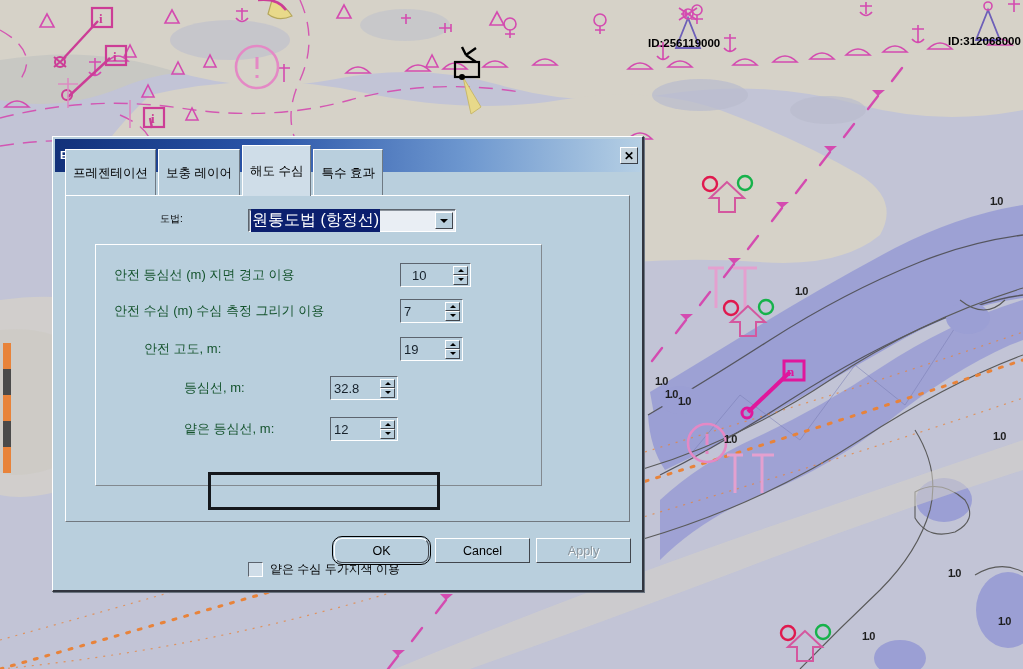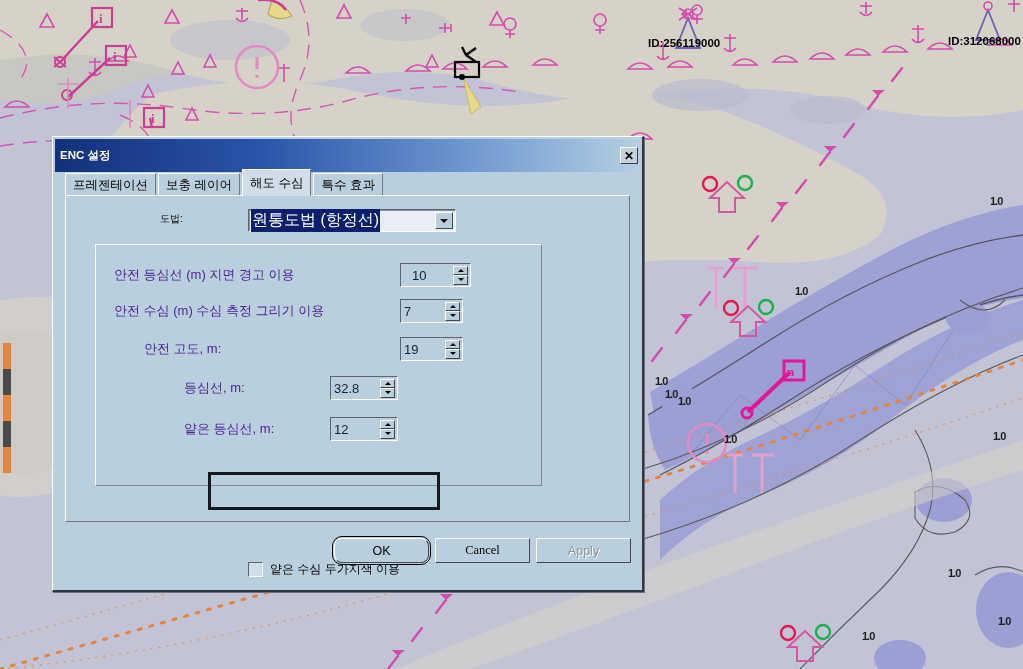--- a/index.html
+++ b/index.html
@@ -38,21 +38,21 @@
     border-top:1px solid #ffffff;border-left:1px solid #ffffff;
     border-right:1px solid #3a3f47;border-bottom:1px solid #3a3f47;
     display:flex;align-items:center;justify-content:center;
     font-size:12px;font-weight:bold;line-height:1;color:#000;
     font-family:"Liberation Sans",sans-serif;cursor:default;
   }
 
   
   #tabstrip{position:absolute;left:12px;top:33px;display:flex;align-items:flex-end;height:26px;}
   .tab{
-    height:22px;padding:0 7px;margin-right:2px;
+    height:22px;padding:12px 7px;margin-right:2px;
     display:flex;align-items:center;justify-content:center;
     font-size:12.5px;color:#000;white-space:nowrap;
     background:#b9cfdd;
     border-top:1px solid #ffffff;border-left:1px solid #ffffff;
     border-right:1px solid #6e7983;
     cursor:default;
   }
   .tab.active{
     height:26px;margin-top:-4px;
     background:#cfdde8;
@@ -94,21 +94,21 @@
   .tri-up{width:0;height:0;border-left:3px solid transparent;border-right:3px solid transparent;border-bottom:3px solid #000;}
   .tri-dn-s{width:0;height:0;border-left:3px solid transparent;border-right:3px solid transparent;border-top:3px solid #000;}
 
   
   #groupbox{
     position:absolute;left:29px;top:48px;width:445px;height:240px;
     border-top:1px solid #ffffff;border-left:1px solid #ffffff;
     border-right:1px solid #82898f;border-bottom:1px solid #82898f;
   }
   .field-row{position:absolute;left:0;width:100%;height:26px;}
-  .field-label{position:absolute;font-size:13px;white-space:nowrap;color:#4c1d95;}
+  .field-label{position:absolute;font-size:13px;white-space:nowrap;color:#14532d;}
   .spin{
     position:absolute;height:22px;
     background:#b9cfdd;
     border-top:1px solid #5c646e;border-left:1px solid #5c646e;
     border-right:1px solid #ffffff;border-bottom:1px solid #ffffff;
     display:flex;align-items:center;
   }
   .spin-text{
     flex:1;font-size:13px;padding-left:3px;color:#16212b;white-space:nowrap;
   }
@@ -630,17 +630,17 @@
         <div id="chk-box"></div>
         <span id="chk-label">얕은 수심 두가지색 이용</span>
       </div>
 
       <div id="focus-rect"></div>
     </div>
   </div>
 
   <div id="btnbar">
     <div class="dlgbtn default" style="left:281px;border-radius:8px;">OK</div>
-    <div class="dlgbtn" style="left:382px;font-family:Liberation Serif, serif;">Cancel</div>
+    <div class="dlgbtn" style="left:382px;">Cancel</div>
     <div class="dlgbtn disabled" style="left:483px;">Apply</div>
   </div>
 
 </div>
 
 </body></html>

